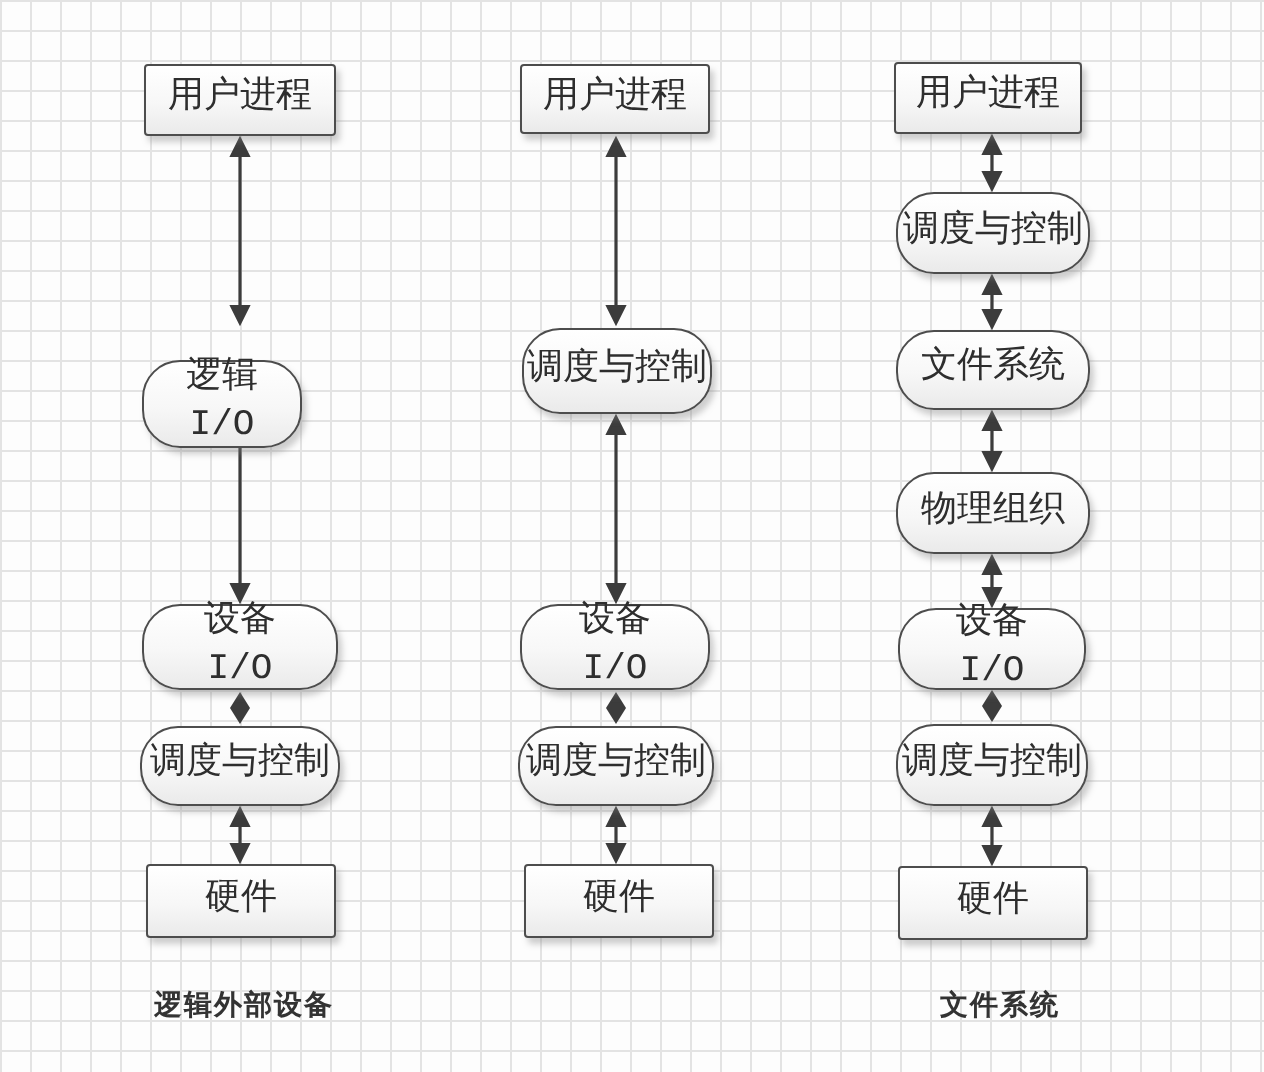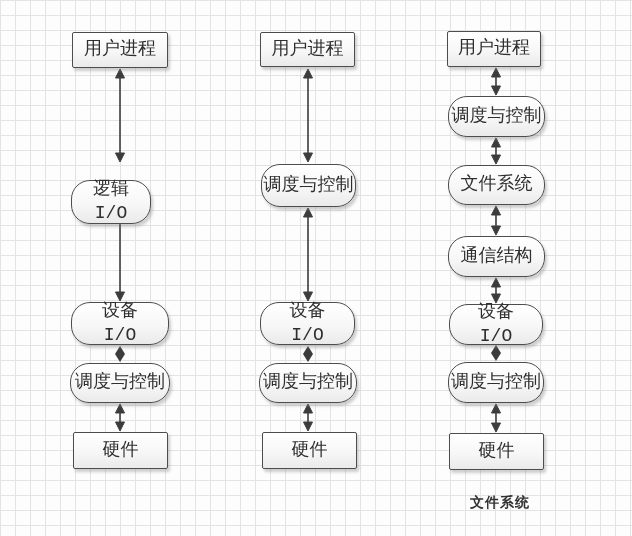--- a/index.html
+++ b/index.html
@@ -116,31 +116,32 @@
     </g>
   </svg>
 
   <div class="node rect" style="left:72px;top:32px;width:96px;height:36px;">用户进程</div>
   <div class="node rounded" style="left:71px;top:180px;width:80px;height:44px;">逻辑
 I/O</div>
   <div class="node rounded" style="left:71px;top:302px;width:98px;height:43px;">设备
 I/O</div>
   <div class="node rounded" style="left:70px;top:363px;width:100px;height:40px;">调度与控制</div>
   <div class="node rect" style="left:73px;top:432px;width:95px;height:37px;">硬件</div>
+  <div class="caption" style="left:52px;top:494px;width:140px;">逻辑外部设备</div>
 
   <div class="node rect" style="left:260px;top:32px;width:95px;height:35px;">用户进程</div>
   <div class="node rounded" style="left:261px;top:164px;width:95px;height:43px;">调度与控制</div>
   <div class="node rounded" style="left:260px;top:302px;width:95px;height:43px;">设备
 I/O</div>
   <div class="node rounded" style="left:259px;top:363px;width:98px;height:40px;">调度与控制</div>
   <div class="node rect" style="left:262px;top:432px;width:95px;height:37px;">硬件</div>
 
   <div class="node rect" style="left:447px;top:31px;width:94px;height:36px;">用户进程</div>
   <div class="node rounded" style="left:448px;top:96px;width:97px;height:41px;">调度与控制</div>
   <div class="node rounded" style="left:448px;top:165px;width:97px;height:40px;">文件系统</div>
-  <div class="node rounded" style="left:448px;top:236px;width:97px;height:41px;">通信结构</div>
+  <div class="node rounded" style="left:448px;top:236px;width:97px;height:41px;">物理组织</div>
   <div class="node rounded" style="left:449px;top:304px;width:94px;height:41px;">设备
 I/O</div>
   <div class="node rounded" style="left:448px;top:362px;width:96px;height:41px;">调度与控制</div>
   <div class="node rect" style="left:449px;top:433px;width:95px;height:37px;">硬件</div>
   <div class="caption" style="left:430px;top:494px;width:140px;">文件系统</div>
 
 </div>
 
 </body></html>

